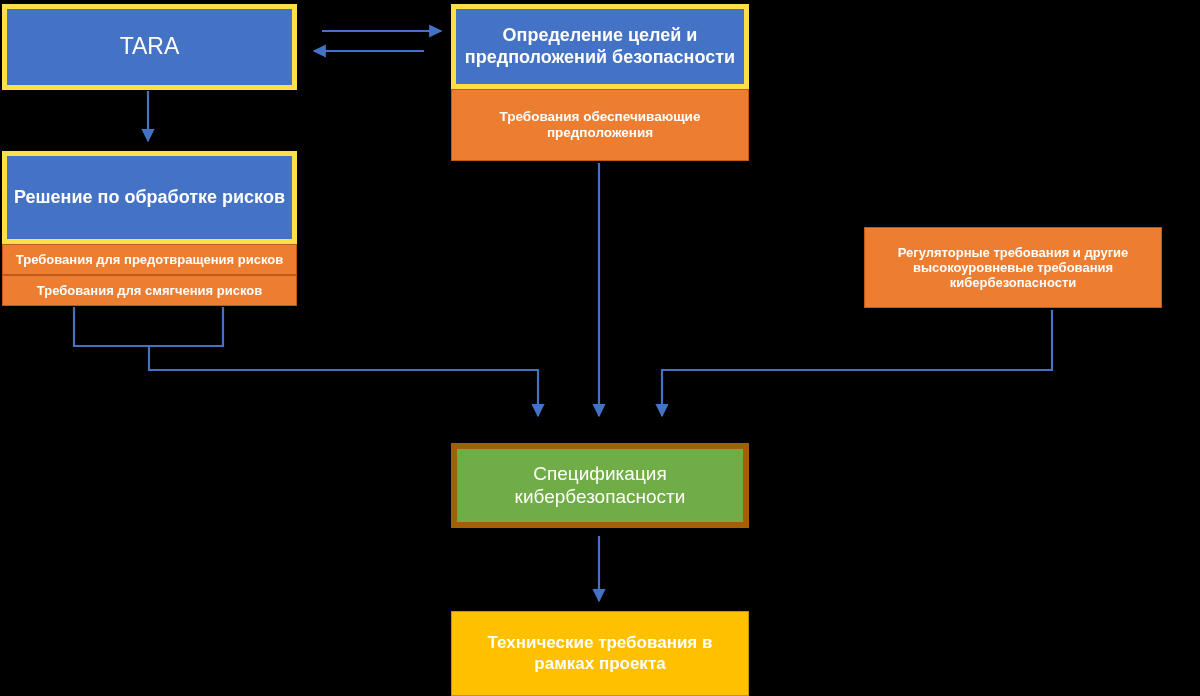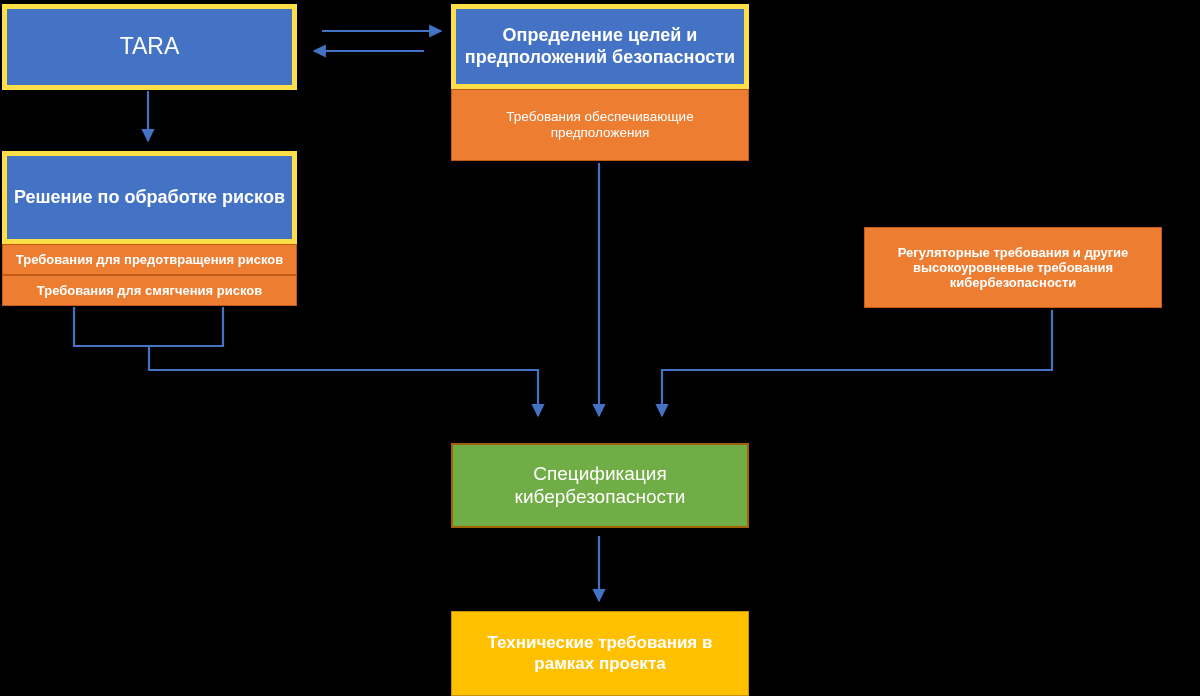--- a/index.html
+++ b/index.html
@@ -39,40 +39,40 @@
   .seg-blue {
     background: #4472c4;
     border: 5px solid #fde047;
   }
   .seg-orange {
     background: #ed7d31;
     border: 1px solid #c15a17;
   }
   .seg-green {
     background: #70ad47;
-    border: 2px solid #a16207;
+    border: 6px solid #a16207;
   }
   .seg-yellow {
     background: #ffc000;
     border: 1px solid #c79400;
   }
   .row {
     display: flex;
     flex-direction: column;
     width: 100%;
   }
   .row > .seg { flex: 1 1 0; }
 
   
   #node-tara       { left: 2px;   top: 4px;   width: 295px; height: 86px; }
   #node-tara .seg  { flex: 1 1 auto; font-size: 23px; }
 
   #node-goals      { left: 451px; top: 4px;   width: 298px; height: 157px; }
   #node-goals .seg-blue   { height: 85px; font-size: 18px; font-weight: 600; }
-  #node-goals .seg-orange { height: 72px; font-size: 13.5px; font-weight: 400; }
+  #node-goals .seg-orange { height: 72px; font-size: 13.5px; font-weight: 700; }
 
   #node-risk       { left: 2px;   top: 151px; width: 295px; height: 155px; }
   #node-risk .seg-blue { height: 105px; font-size: 18px; font-weight: 600; }
   #node-risk .row      { height: 71px; }
   #node-risk .row .seg { font-size: 13px; font-weight: 600; }
 
   #node-regulatory { left: 864px; top: 227px; width: 298px; height: 81px; }
   #node-regulatory .seg { flex: 1 1 auto; font-size: 13px; font-weight: 600; }
 
   #node-spec       { left: 451px; top: 443px; width: 298px; height: 85px; }

